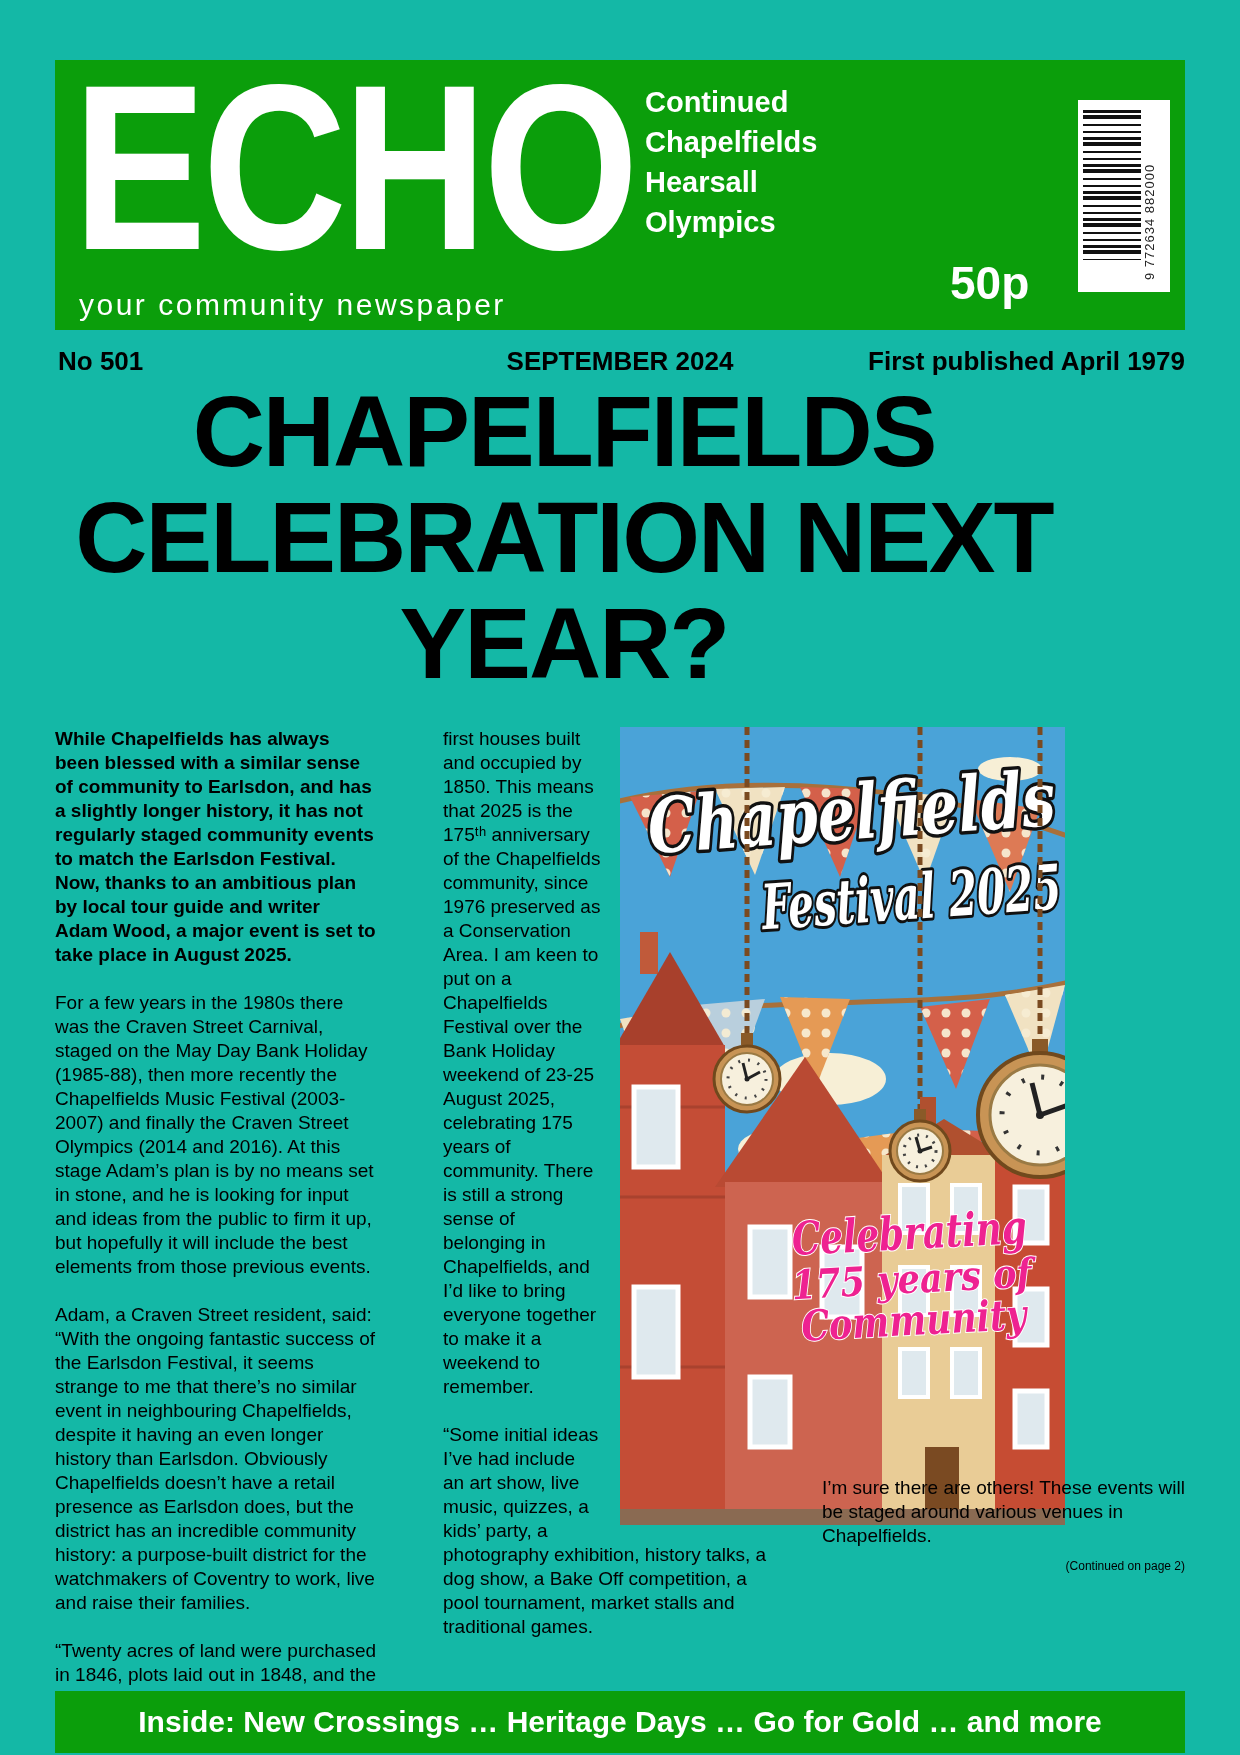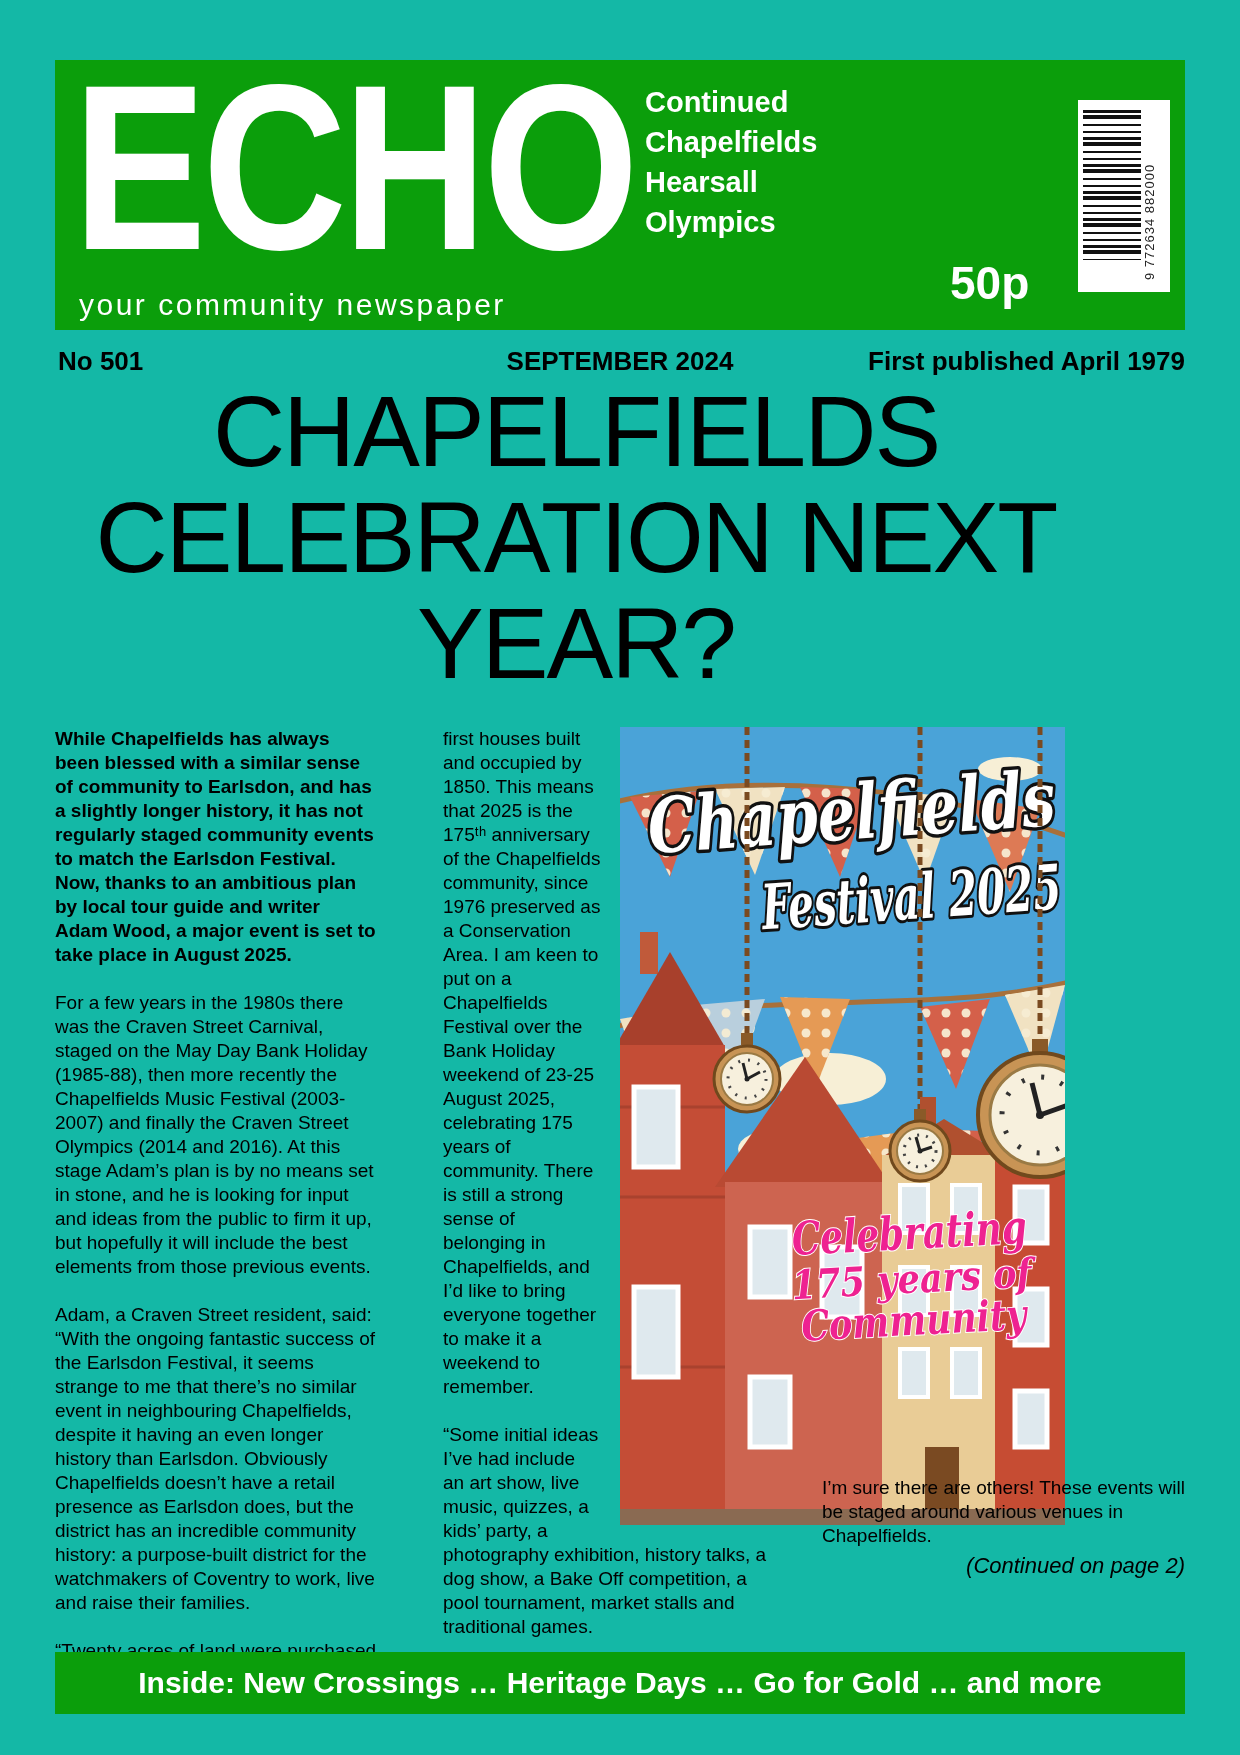--- a/index.html
+++ b/index.html
@@ -21,38 +21,38 @@
       white-space:nowrap;color:#222;font-size:13px;letter-spacing:1px;}
 
   
   .dateline{position:absolute;left:55px;top:346px;width:1130px;font-size:26px;font-weight:bold;}
   .dateline .issue{position:absolute;left:3px;top:0;}
   .dateline .date{position:absolute;left:0;width:100%;text-align:center;top:0;}
   .dateline .published{position:absolute;right:0;top:0;}
 
   
   .headline{position:absolute;left:0;top:378px;width:1128px;text-align:center;
-      font-size:100px;line-height:106px;font-weight:normal;letter-spacing:-2px;padding-left:12px;}
+      font-size:100px;line-height:106px;font-weight:bold;letter-spacing:-2px;}
 
   
   .body-text{font-size:19px;line-height:24px;}
   .body-text p{margin:0 0 24px 0;}
   .col1{position:absolute;left:55px;top:727px;width:322px;}
   .intro{font-weight:bold;margin:0 0 24px 0;}
   .col2{position:absolute;left:443px;top:727px;width:341px;}
   .col2-spacer{float:right;width:183px;height:800px;}
   .col3{position:absolute;left:822px;top:1476px;width:363px;}
   .col3 p{margin:0;}
-  .continued{font-size:22px;font-style:italic;text-align:right;margin-top:6px;}
+  .continued{font-size:12px;text-align:right;margin-top:6px;}
 
   
   .poster{position:absolute;left:620px;top:727px;width:445px;height:798px;display:block;}
 
   
-  .footer-banner{position:absolute;left:55px;top:1652px;width:1130px;height:62px;background:#0b9e0b;
+  .footer-banner{position:absolute;left:55px;top:1691px;width:1130px;height:62px;background:#0b9e0b;
       color:#fff;font-size:30px;font-weight:bold;text-align:center;line-height:62px;}
 </style>
 </head>
 <body>
 
 <div class="page">
 
   <div class="masthead">
     <div class="echo">ECHO</div>
     <div class="tagline">your community newspaper</div>

